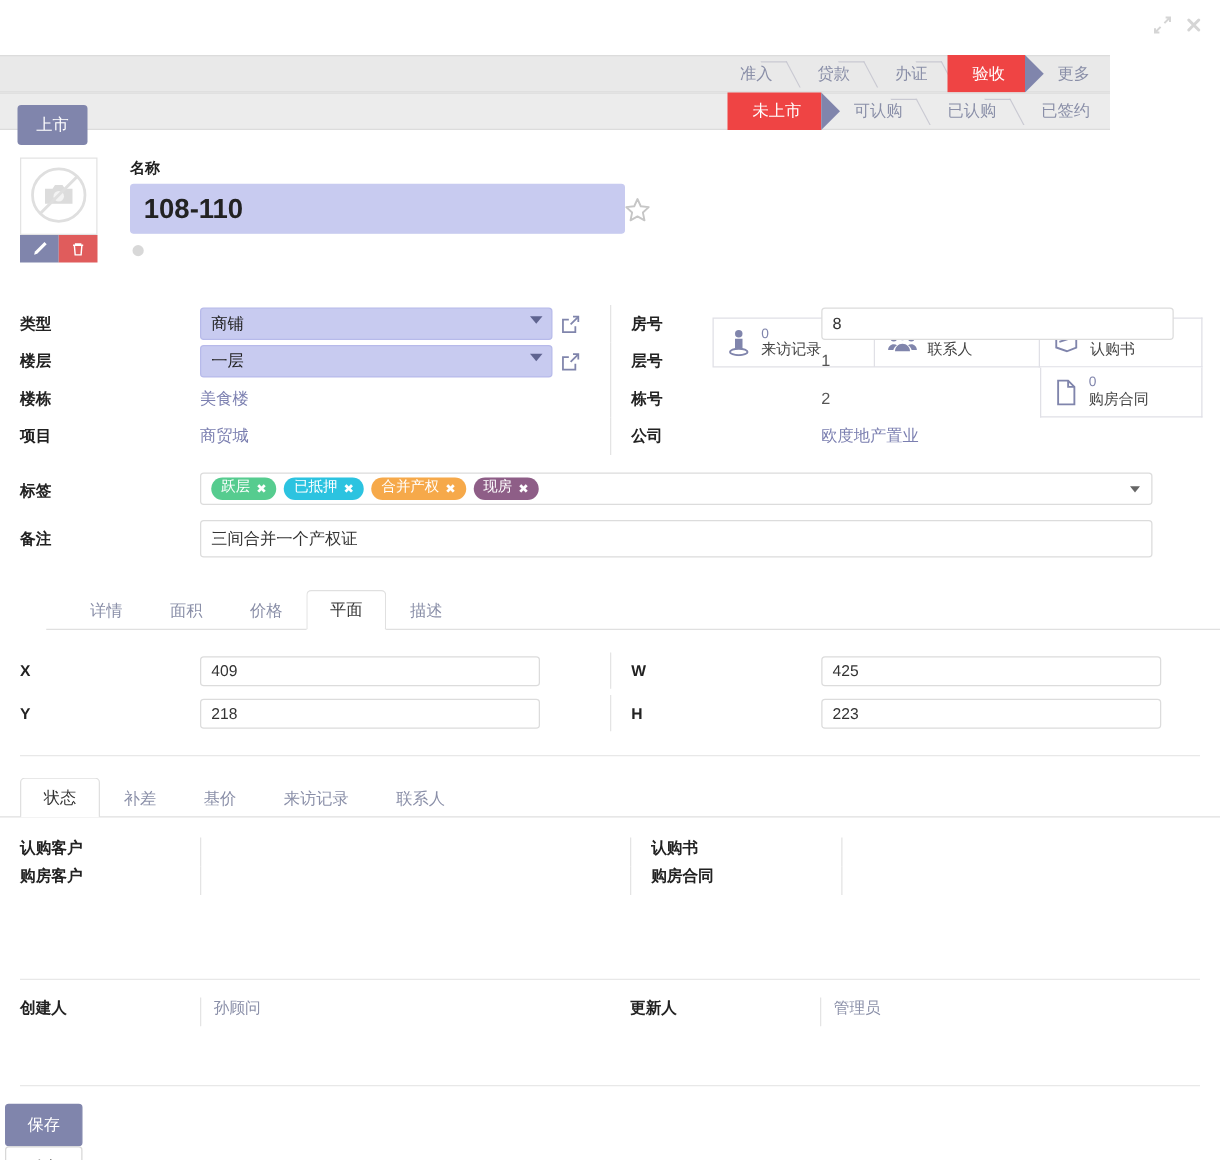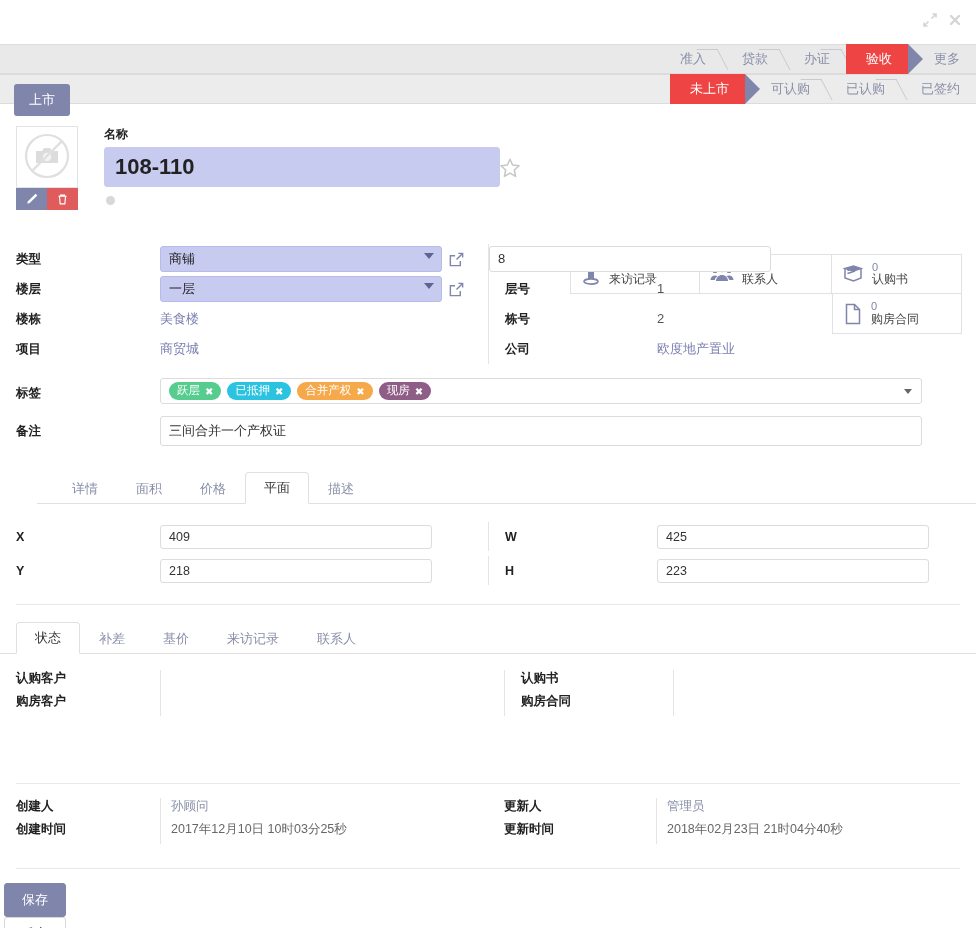--- a/index.html
+++ b/index.html
@@ -16,21 +16,21 @@
 
   
   .winctl {
     position: absolute; top: 12px; right: 14px;
     display: flex; gap: 10px; align-items: center;
     color: #d5d5d5;
   }
   .winctl svg { display:block; }
 
   
-  .topbar-wrap { position:absolute; top:44px; left:0; width:976px; }
+  .topbar-wrap { position:absolute; top:44px; left:0; width:888px; }
   .statusrow {
     height: 30px; background: #e9e9e9;
     border-top: 1px solid #dcdcdc; border-bottom: 1px solid #dcdcdc;
     display:flex; align-items:center; justify-content:flex-end;
     position: relative;
   }
   .statusrow.row2 { background:#ececec; }
   .chevrons { display:flex; align-items:stretch; height:30px; }
   .chev {
     position: relative;
@@ -411,20 +411,21 @@
               <svg width="17" height="17" viewBox="0 0 18 18" fill="none" stroke="#8085ac" stroke-width="1.5">
                 <path d="M11 2.5 H15.5 V7"></path>
                   <path d="M15.2 2.8 L9 9"></path>
                 <path d="M13 10.5 V15.5 H2.5 V5 H7.5"></path>
               </svg>
             </span>
           </div>
         </div>
       </div>
       <div class="fcol right">
+        <div class="flabel r">房号</div>
         <div class="fval">
           <input class="txtinput room" value="8" style="">
         </div>
       </div>
     </div>
 
     <div class="frow">
       <div class="fcol">
         <div class="flabel">楼层</div>
         <div class="fval">
@@ -582,30 +583,20 @@
     <div class="mrow">
       <div class="mcol">
         <div class="mlabel">创建人</div>
         <div class="mval user">孙顾问</div>
       </div>
       <div class="mcol right">
         <div class="mlabel r">更新人</div>
         <div class="mval user">管理员</div>
       </div>
     </div>
-    <div class="mrow">
-      <div class="mcol">
-        <div class="mlabel">创建时间</div>
-        <div class="mval">2017年12月10日 10时03分25秒</div>
-      </div>
-      <div class="mcol right">
-        <div class="mlabel r">更新时间</div>
-        <div class="mval">2018年02月23日 21时04分40秒</div>
-      </div>
-    </div>
   </div>
 
   <div class="hr" style="top:868px;"></div>
 
   <div class="footer">
     <button class="btn save">保存</button>
     <button class="btn discard">丢弃</button>
   </div>
 
 </div>

